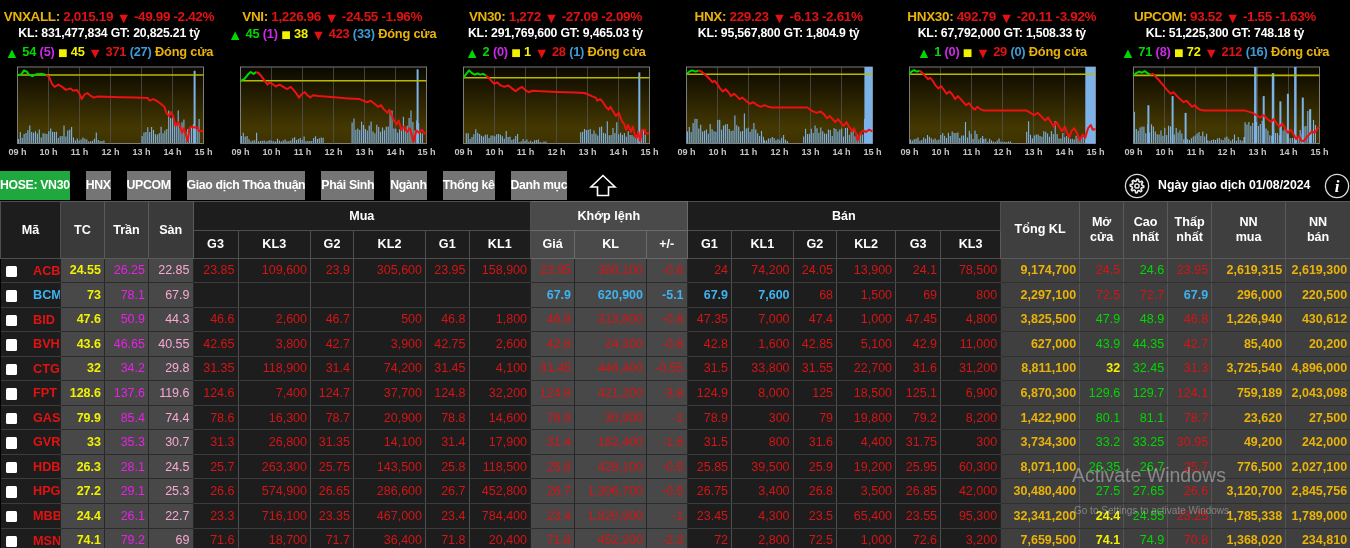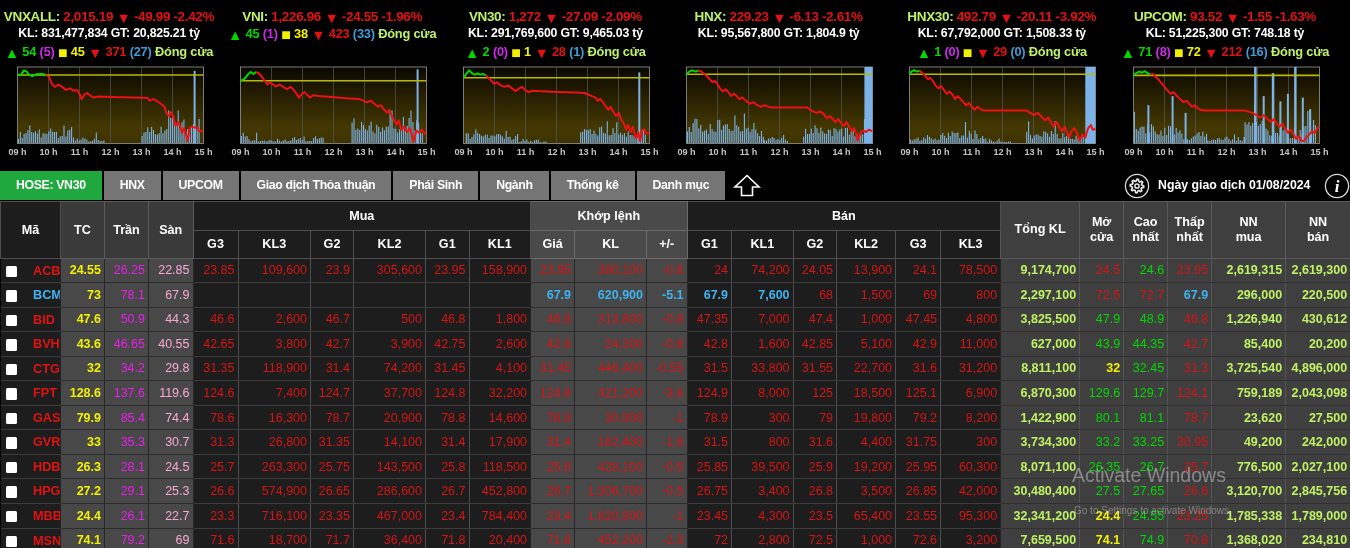--- a/index.html
+++ b/index.html
@@ -1,30 +1,30 @@
 <!DOCTYPE html>
 <html><head><meta charset="utf-8">
 <style>
 * { margin:0; padding:0; box-sizing:border-box; }
 html,body { width:1350px; height:548px; background:#000; overflow:hidden;
   font-family:"Liberation Sans", sans-serif; }
 .panel { position:absolute; top:8px; width:225px; text-align:center; white-space:nowrap; }
 .panel .l1 { font-size:13.5px; font-weight:bold; height:17.4px; line-height:17.4px; letter-spacing:-0.35px;}
 .panel .l2 { font-size:12.3px; font-weight:bold; color:#fff; height:17.4px; line-height:17.4px; letter-spacing:-0.2px; }
 .panel .l3 { font-size:12.8px; font-weight:bold; height:17.4px; line-height:17.4px; letter-spacing:-0.2px; }
-.w { color:#bef264; } .r { color:#e21212; } .g { color:#00d800; }
+.w { color:#eab308; } .r { color:#e21212; } .g { color:#00d800; }
 .y { color:#f2f200; } .m { color:#ea1fea; } .c { color:#3fb3f0; }
 .m2 { color:#cc2ae8; } .c2 { color:#3e9cd4; }
 .tri { font-size:14.5px; line-height:1; vertical-align:-1.5px; }
 .sq { font-size:16px; line-height:1; vertical-align:-1.5px; }
 .tri3 { font-size:14.5px; line-height:1; vertical-align:-1.5px; }
 .chart { position:absolute; top:58px; }
 .tabbar { position:absolute; top:171px; left:0; width:1350px; height:29px; }
 .tab { float:left; height:29px; line-height:29px; background:#757575; color:#fff;
-  font-size:12.3px; font-weight:bold; padding:0 16px; margin-right:2px; letter-spacing:-0.35px; }
+  font-size:12.3px; font-weight:bold; padding:0 0; margin-right:16px; letter-spacing:-0.35px; }
 .tab.active { background:#1fa83e; }
 .uparrow { float:left; margin:3px 0 0 6px; }
 .gearwrap { position:absolute; left:1124px; top:2px; }
 .datetxt { position:absolute; left:1158px; top:0; height:29px; line-height:29px;
   color:#fff; font-size:12.3px; font-weight:bold; }
 .infowrap { position:absolute; left:1324px; top:2px; }
 table { position:absolute; top:201px; left:0; border-collapse:collapse; table-layout:fixed;
   width:1350px; }
 td { overflow:hidden; white-space:nowrap; font-size:12.5px; height:24.55px; padding:0; }
 tr.h1 td, tr.h2 td { text-align:center; color:#fff; font-weight:bold; font-size:12.6px; }

